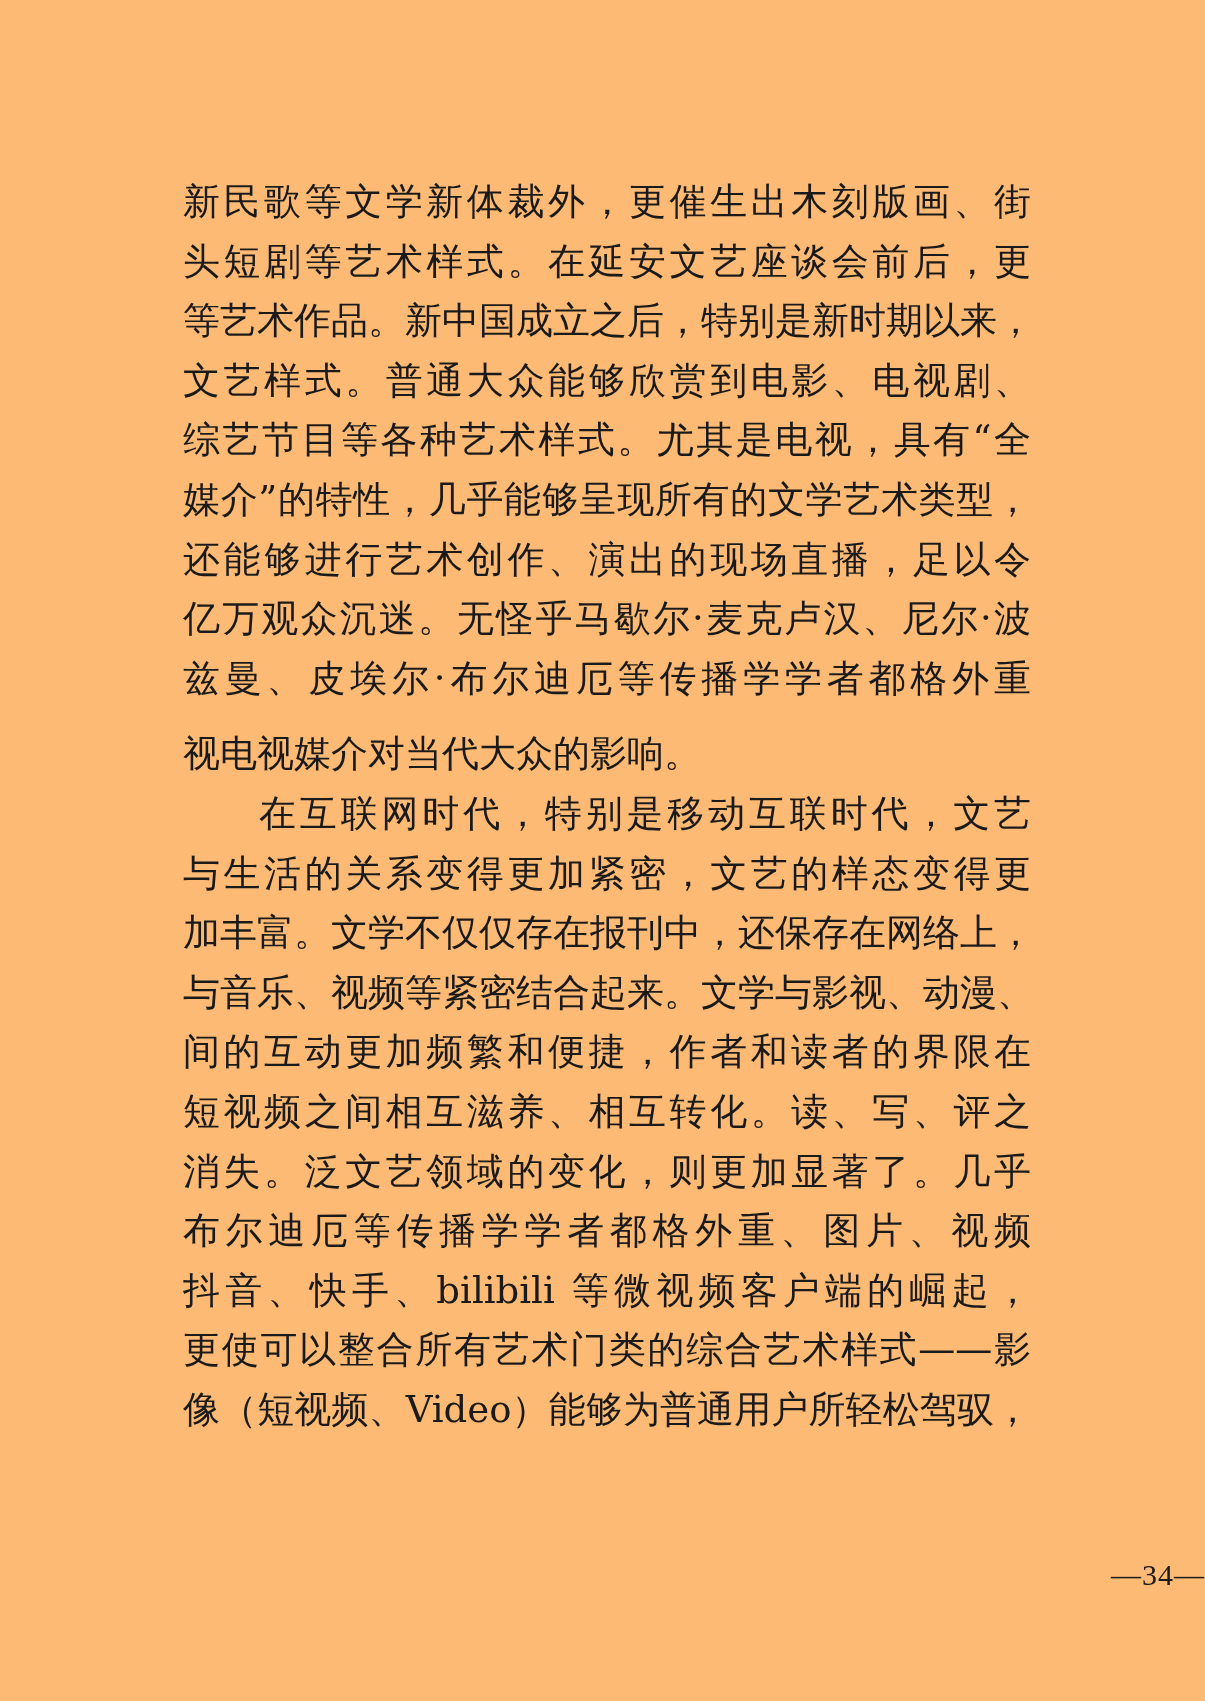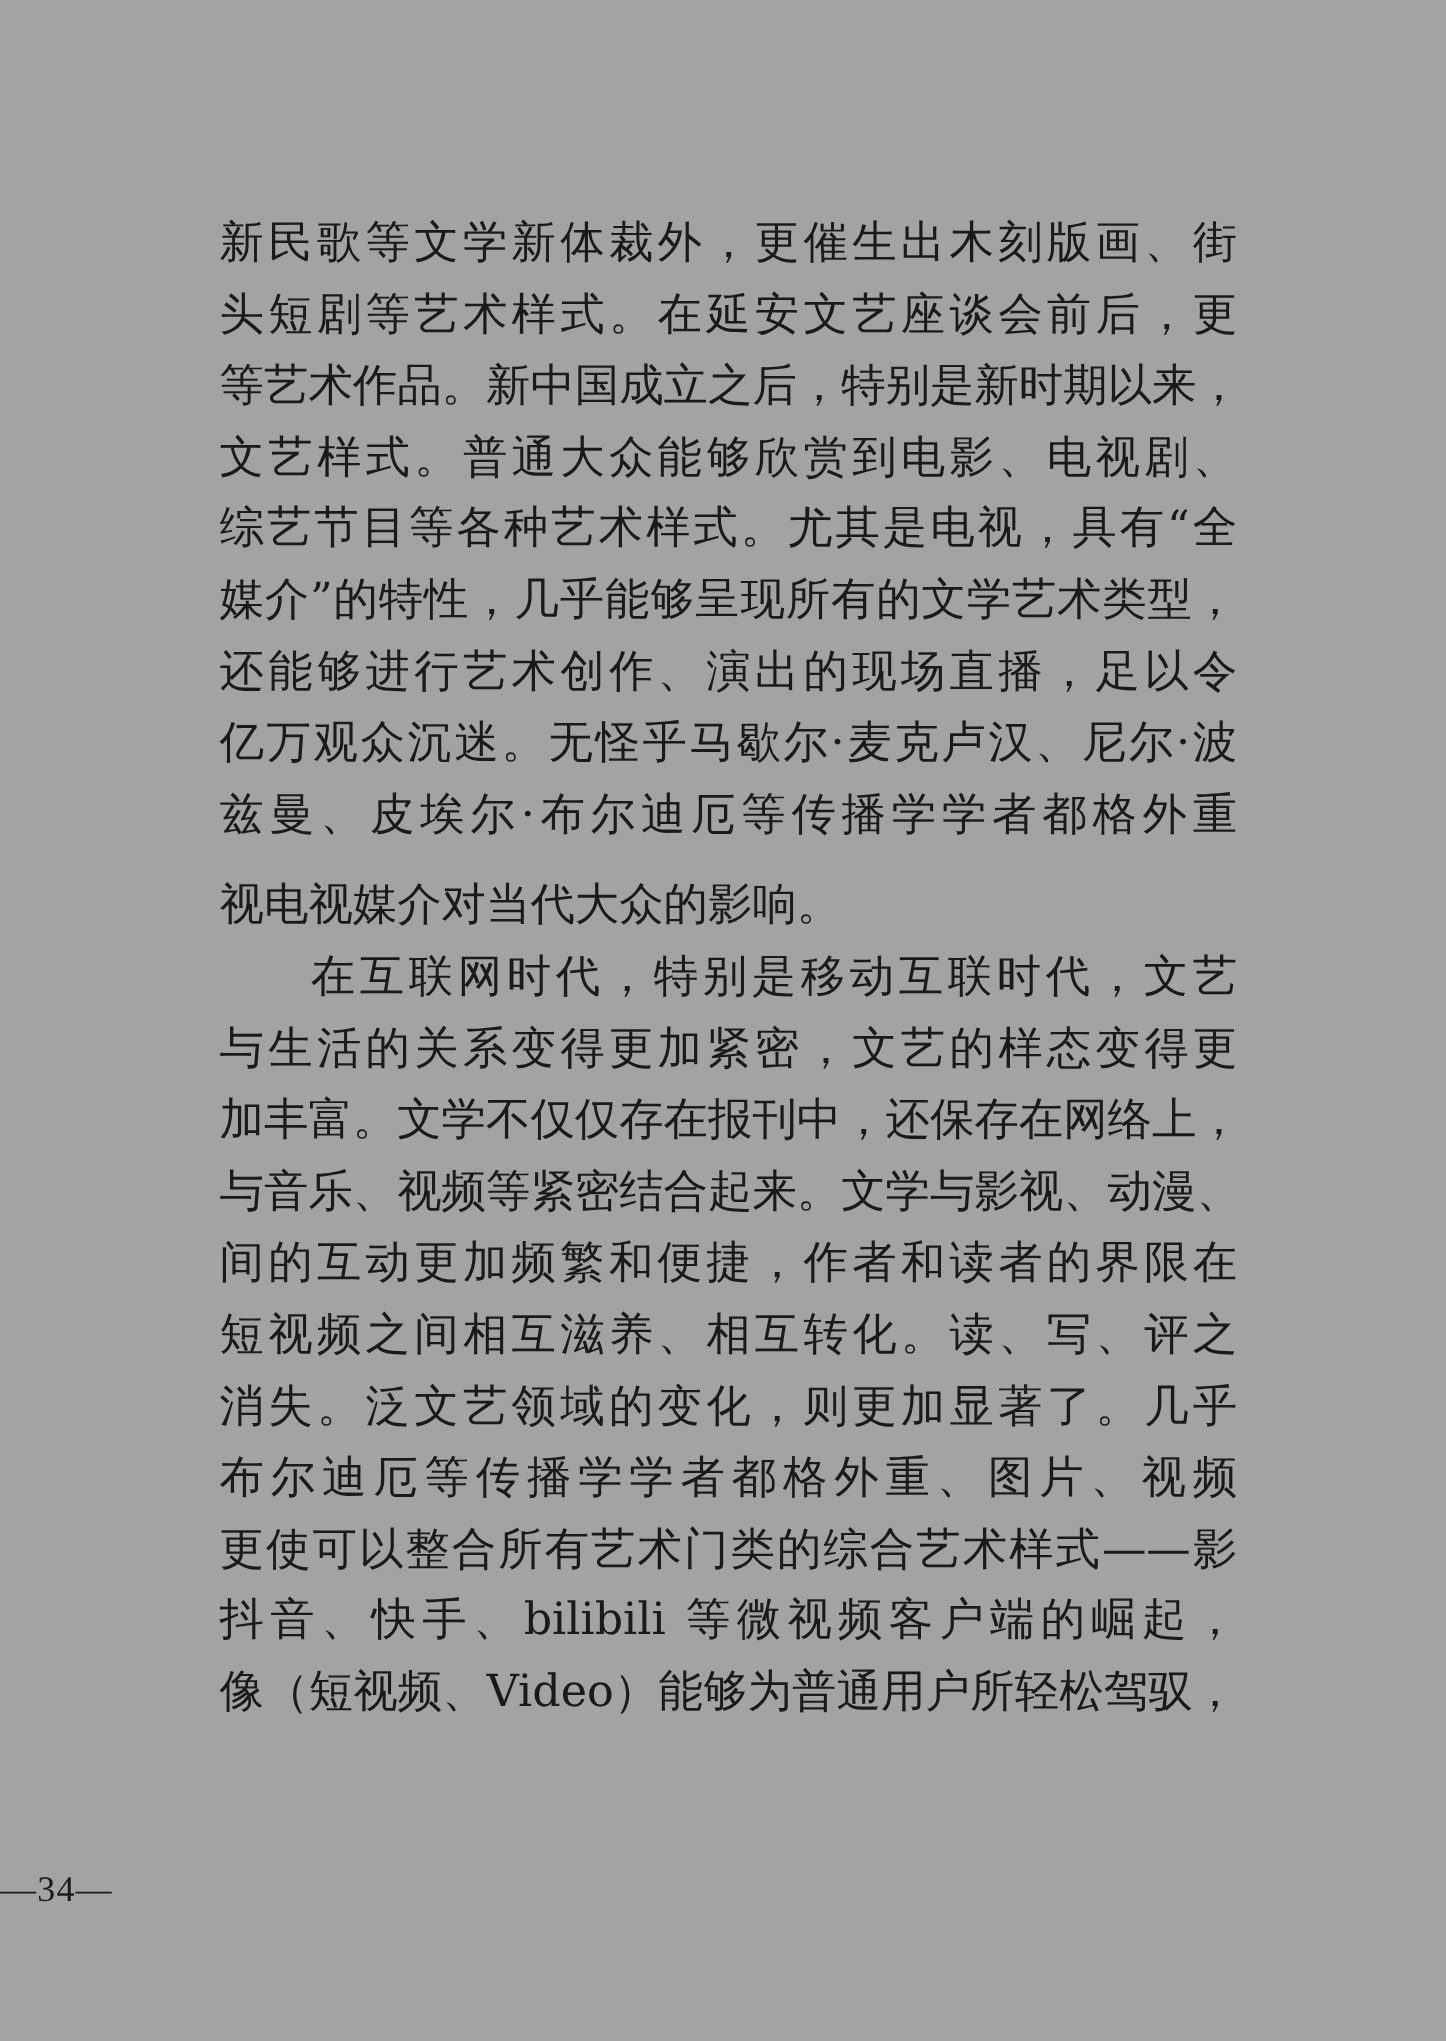--- a/index.html
+++ b/index.html
@@ -13,21 +13,21 @@
       position: relative;
       overflow: hidden;
       font-family: "DejaVu Serif", "Liberation Serif", serif;
       color: #1a1a1a;
     }
     .page {
       position: absolute;
       left: 0; top: 0;
       width: 1205px;
       height: 1701px;
-      background: #a3a3a3;
+      background: #fdba74;
     }
     .body-text {
       position: absolute;
       left: 183px;
       top: 172px;
       width: 848px;
     }
     .line {
       height: 59.6px;
       line-height: 59.6px;
@@ -43,21 +43,21 @@
       margin-top: 16px;
     }
     .line.indent {
       padding-left: 76px;
     }
     .page-number {
       position: absolute;
       left: 0;
       width: 1205px;
       top: 1558px;
-      text-align: left;
+      text-align: right;
       font-family: "Liberation Serif", "DejaVu Serif", serif;
       font-size: 30px;
       color: #1a1a1a;
       letter-spacing: 1px;
     }
   </style>
 </head>
 <body>
 
 <div class="page">
@@ -78,21 +78,21 @@
 
     <div class="paragraph">
       <div class="line indent">在互联网时代，特别是移动互联时代，文艺</div>
       <div class="line">与生活的关系变得更加紧密，文艺的样态变得更</div>
       <div class="line">加丰富。文学不仅仅存在报刊中，还保存在网络上，</div>
       <div class="line">与音乐、视频等紧密结合起来。文学与影视、动漫、</div>
       <div class="line">间的互动更加频繁和便捷，作者和读者的界限在</div>
       <div class="line">短视频之间相互滋养、相互转化。读、写、评之</div>
       <div class="line">消失。泛文艺领域的变化，则更加显著了。几乎</div>
       <div class="line">布尔迪厄等传播学学者都格外重、图片、视频</div>
+      <div class="line">抖音、快手、bilibili 等微视频客户端的崛起，</div>
       <div class="line">更使可以整合所有艺术门类的综合艺术样式——影</div>
-      <div class="line">抖音、快手、bilibili 等微视频客户端的崛起，</div>
       <div class="line">像（短视频、Video）能够为普通用户所轻松驾驭，</div>
     </div>
 
   </div>
 
   <div class="page-number">—34—</div>
 </div>
 
 </body></html>

